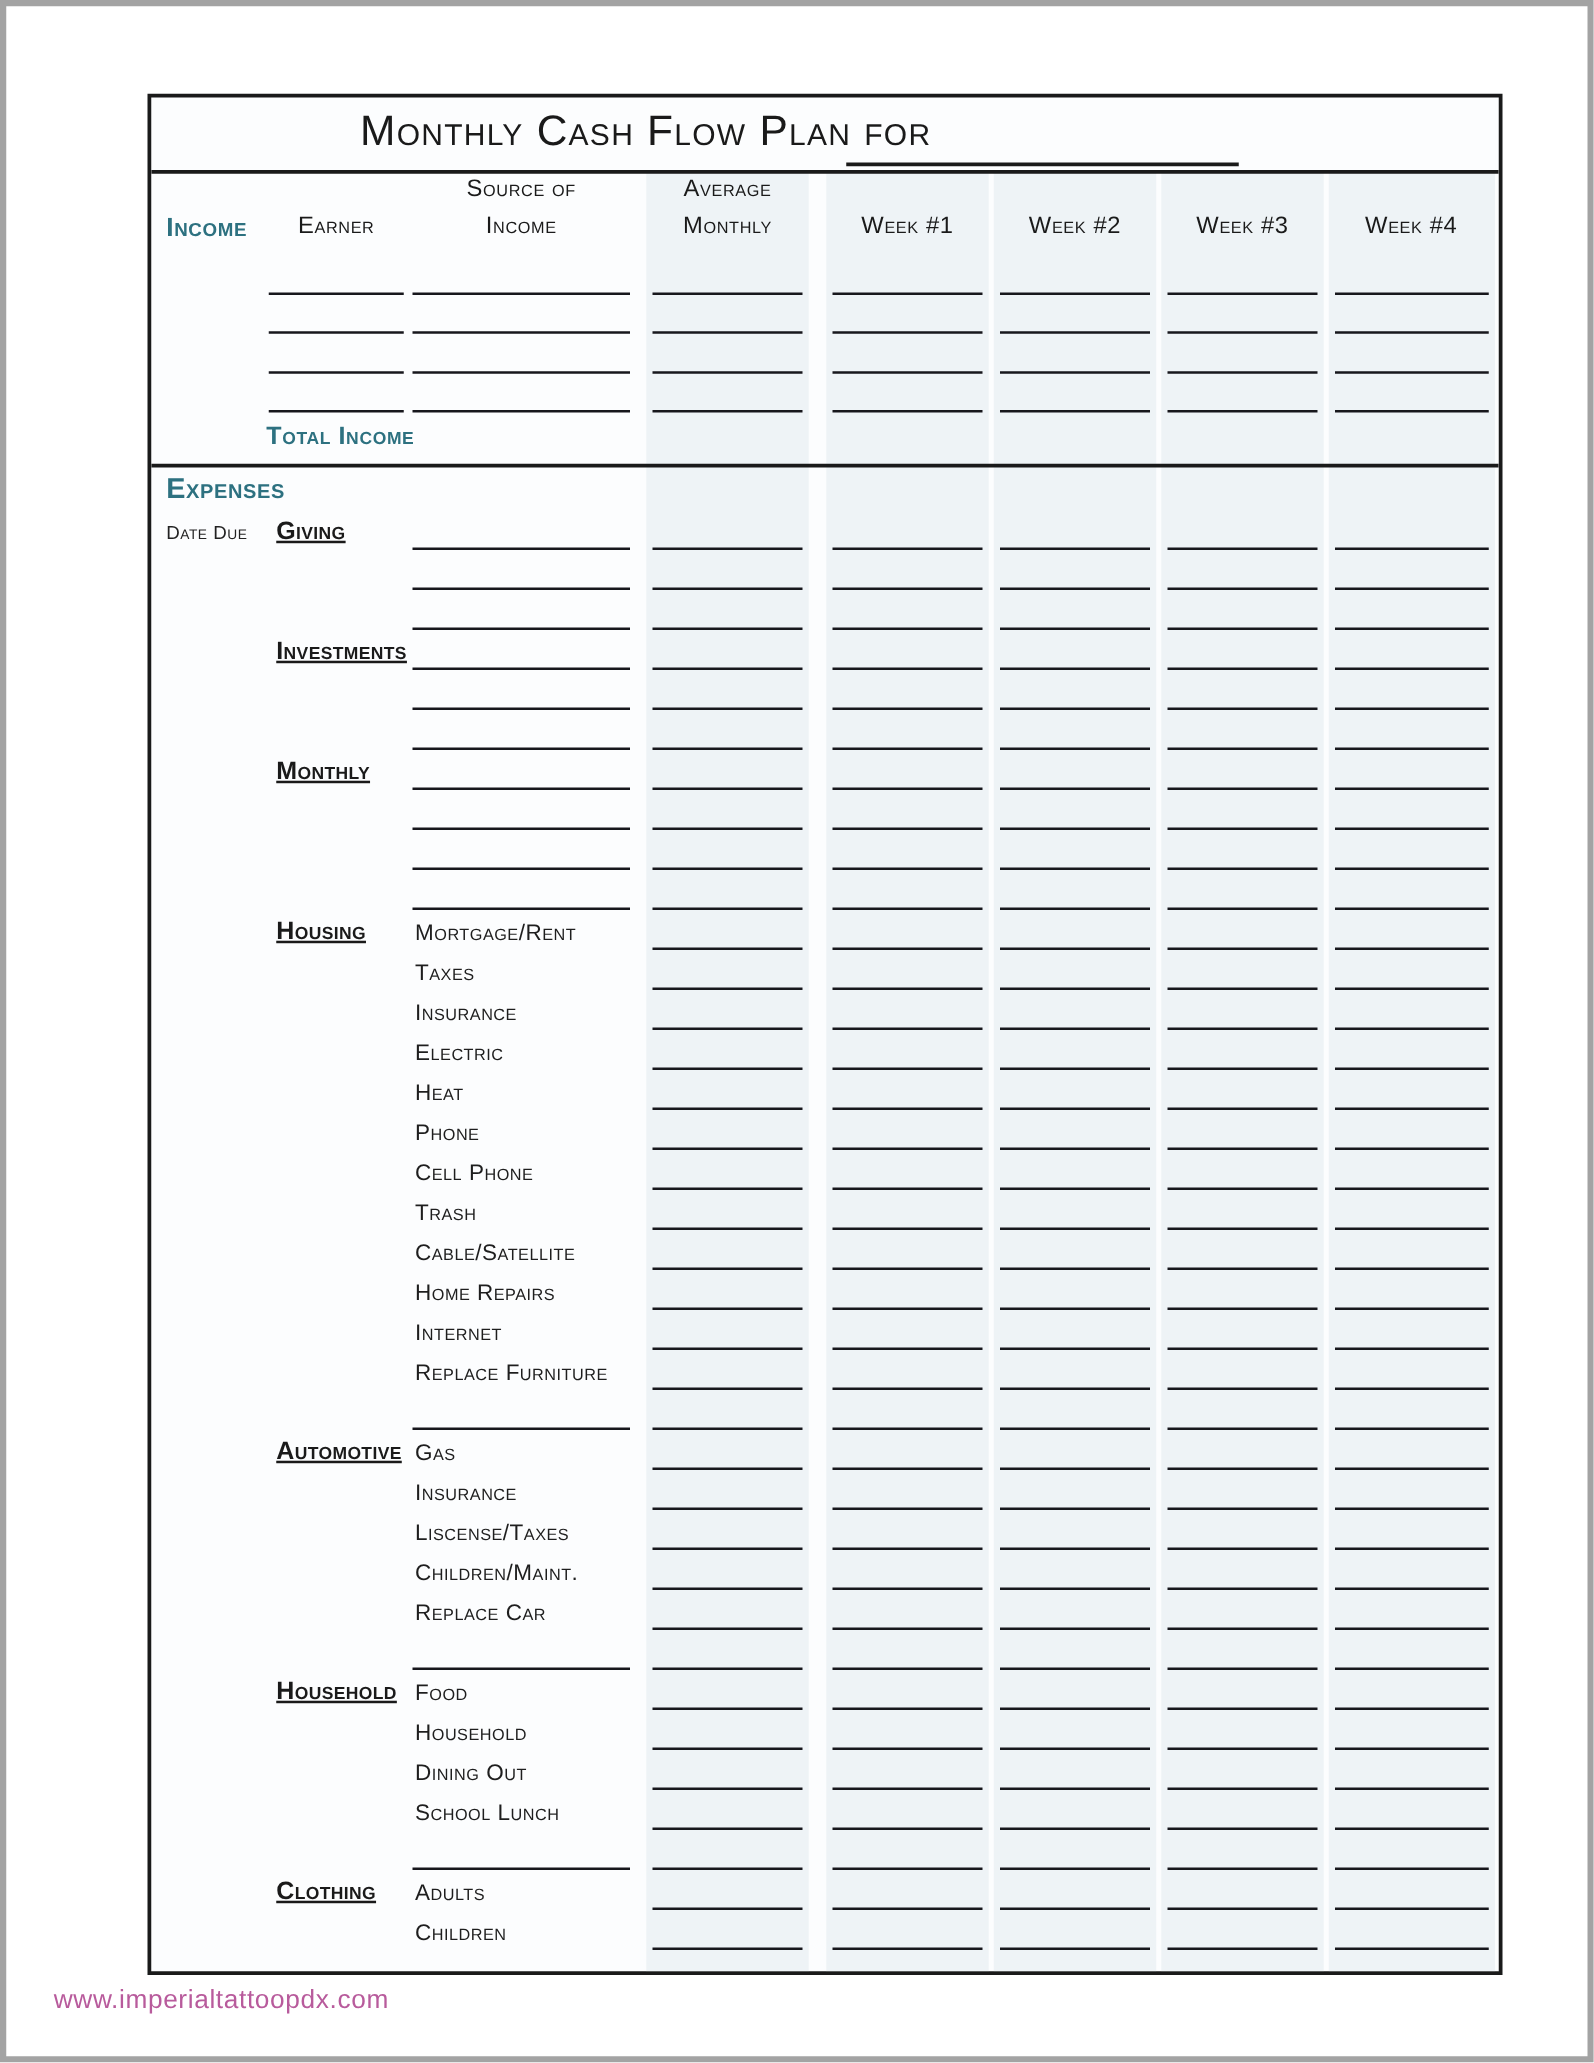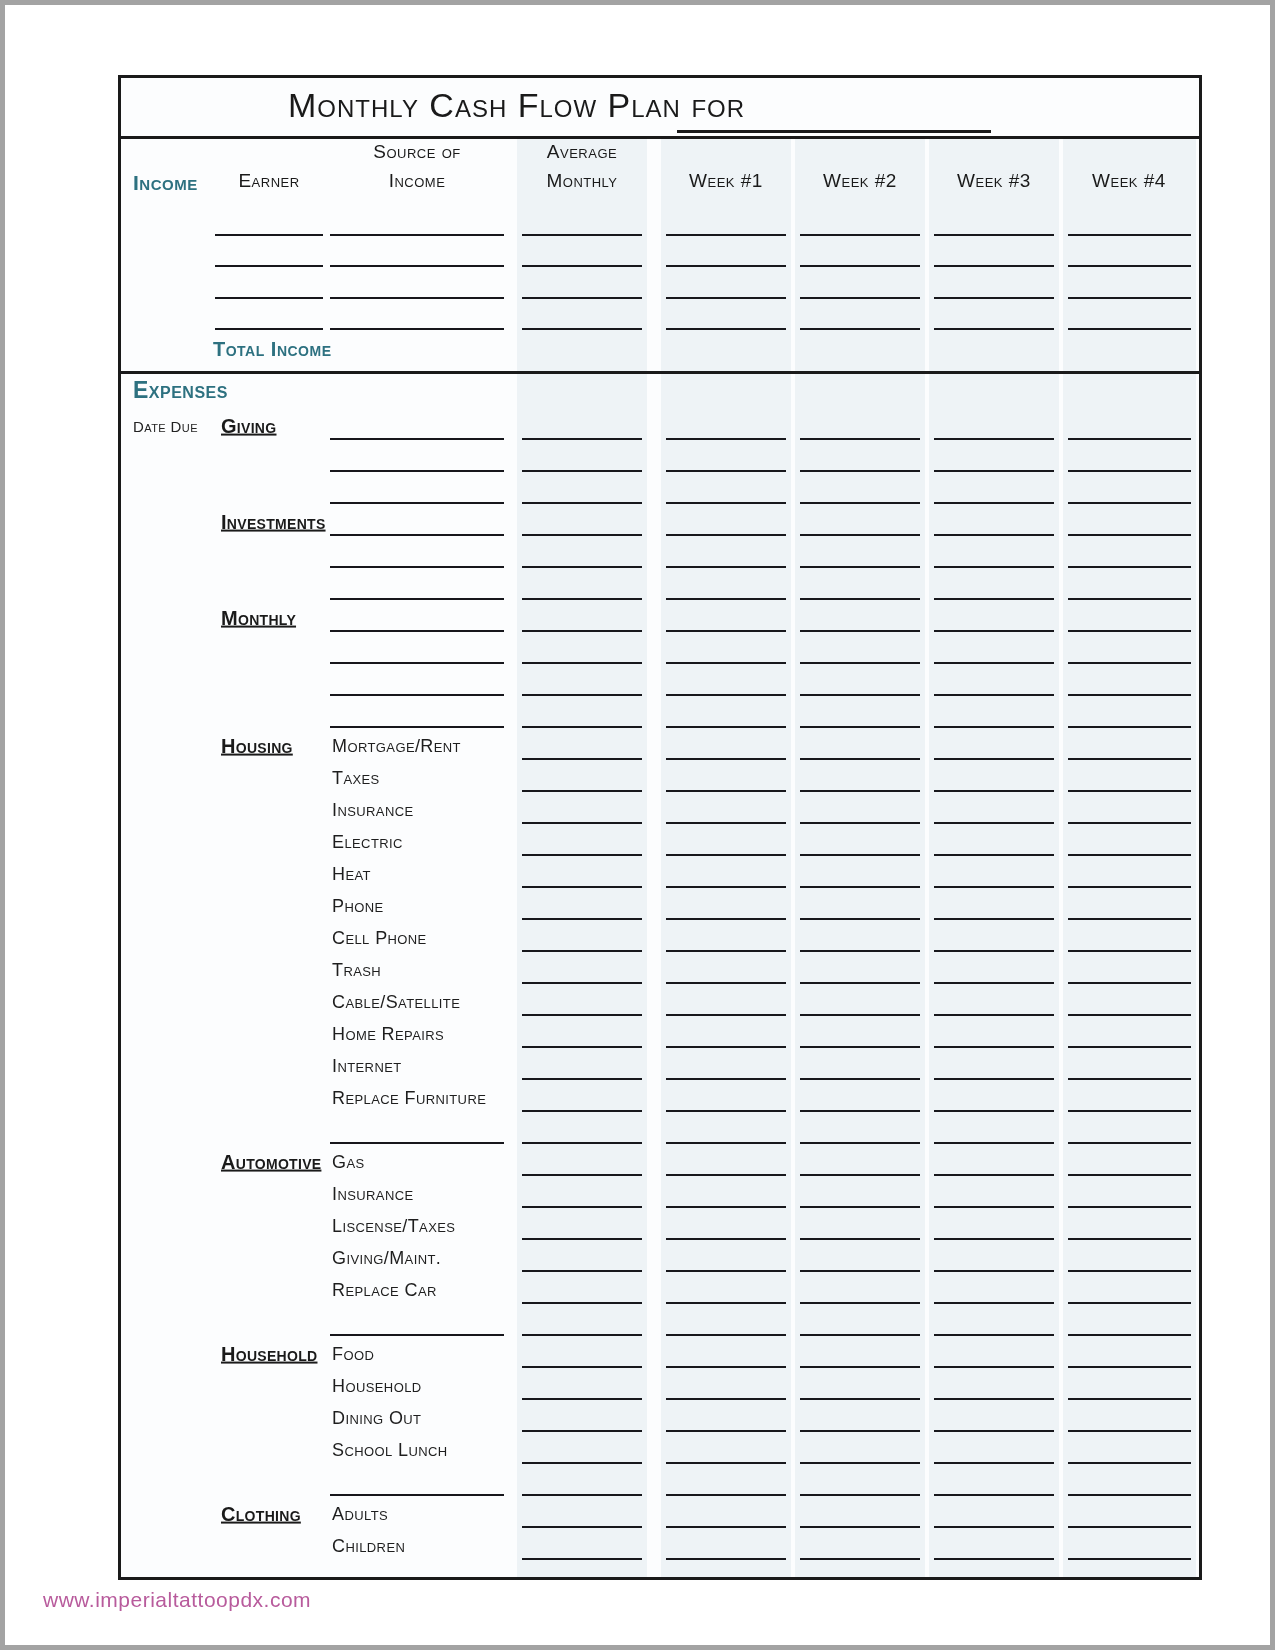--- a/index.html
+++ b/index.html
@@ -376,21 +376,21 @@
           </div>
           <div class="row exp">
             <div class="item">Liscense/Taxes</div>
             <div class="ln avg"></div>
             <div class="ln w1"></div>
             <div class="ln w2"></div>
             <div class="ln w3"></div>
             <div class="ln w4"></div>
           </div>
           <div class="row exp">
-            <div class="item">Giving/Maint.</div>
+            <div class="item">Children/Maint.</div>
             <div class="ln avg"></div>
             <div class="ln w1"></div>
             <div class="ln w2"></div>
             <div class="ln w3"></div>
             <div class="ln w4"></div>
           </div>
           <div class="row exp">
             <div class="item">Replace Car</div>
             <div class="ln avg"></div>
             <div class="ln w1"></div>

